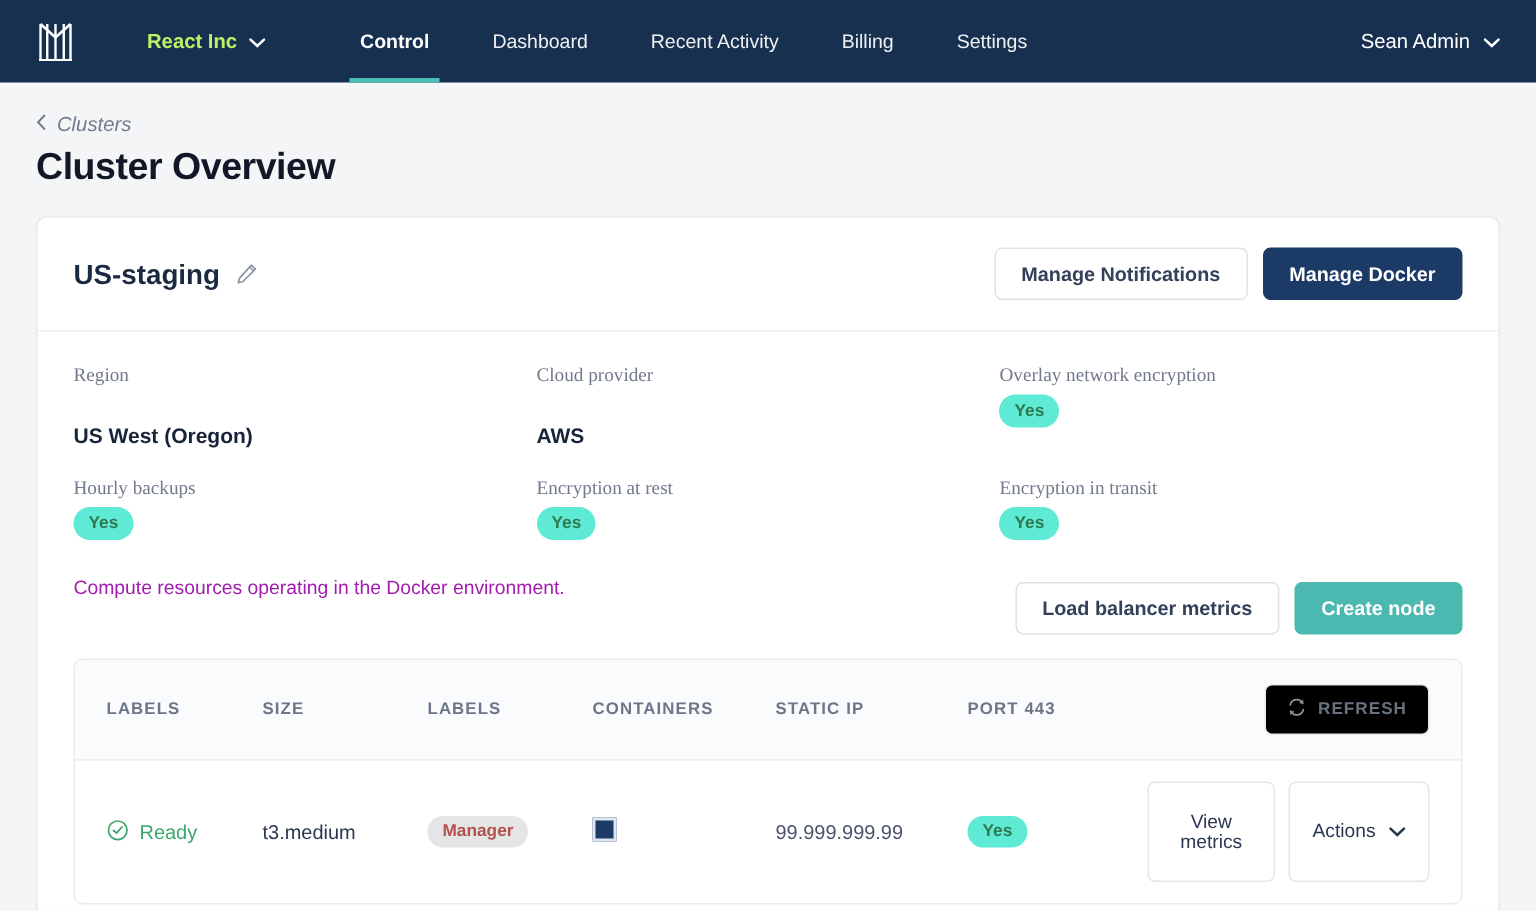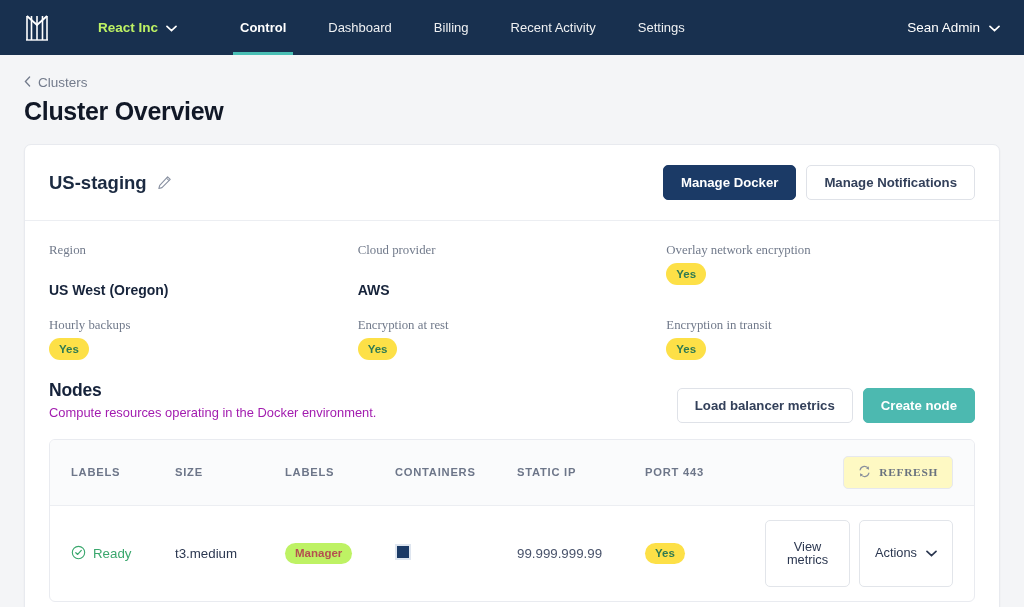--- a/index.html
+++ b/index.html
@@ -58,20 +58,21 @@
   .caret { display: inline-block; }
 
   
   .page { padding: 20px 24px 0 24px; }
   .breadcrumb {
     display: flex; align-items: flex-start; gap: 7px;
     color: #737b8c; font-size: 13.5px;
     margin-bottom: 7px;
     cursor: pointer;
     width: fit-content;
+    font-style: italic;
   }
   .page-title {
     font-size: 25px; font-weight: 700; color: #111827;
     letter-spacing: -.3px;
     margin-bottom: 18px;
   }
 
   
   .card {
     background: #ffffff;
@@ -127,22 +128,22 @@
   .field-value {
     font-size: 14px; color: #16233a; font-weight: 700; margin-top: 24px;
   }
   .pill {
     display: inline-block;
     font-size: 11.5px; font-weight: 600;
     padding: 3.5px 10px;
     border-radius: 11px;
     line-height: 1.25;
   }
-  .pill-green { background: #fde047; color: #2f7a52; }
-  .pill-red   { background: #bef264; color: #b4514f; }
+  .pill-green { background: #5eead4; color: #2f7a52; }
+  .pill-red   { background: #e5e5e5; color: #b4514f; }
 
   
   .nodes-bar {
     display: flex; align-items: flex-start;
     padding: 12px 24px 16px 24px;
   }
   .nodes-title { font-size: 17.5px; font-weight: 700; color: #15223a; letter-spacing: -.2px;}
   .nodes-sub { font-size: 12.9px; color: #a21caf; margin-top: 4px; }
   .nodes-actions { margin-left: auto; display: flex; gap: 10px; padding-top: 8px; }
 
@@ -174,27 +175,26 @@
   .status-cell { display: flex; align-items: center; gap: 7px; color: #3aa76d; font-weight: 500; }
   .container-square {
     width: 16px; height: 16px;
     background: #1b3a66;
     border: 2px solid #dfe6f0;
     display: inline-block;
   }
   .th-refresh { text-align: right; padding-right: 21px !important; }
   .refresh-btn {
     display: inline-flex; align-items: center; gap: 8px;
-    background: #fef9c3; border: 1px solid #e6e8ee;
+    background: #000000; border: 1px solid #e6e8ee;
     border-radius: 5px;
     padding: 8px 14px;
     font-size: 11.4px; font-weight: 600; letter-spacing: .7px;
     color: #69727f;
     cursor: pointer;
-    font-family: Liberation Serif, serif;
   }
   .row-actions { display: flex; gap: 9px; justify-content: flex-end; padding-right: 21px; }
   .btn-sm {
     font-size: 12.8px; font-weight: 500;
     padding: 20px 15px;
     border-radius: 5px;
     background: #ffffff; color: #2b3750;
     border: 1px solid #e2e5ea;
     cursor: pointer;
     display: inline-flex; align-items: center; gap: 9px;
@@ -225,24 +225,24 @@
   </div>
 
   <div class="nav-links">
     <div class="nav-link active">
       <span>Control</span>
     </div>
     <div class="nav-link">
       <span>Dashboard</span>
     </div>
     <div class="nav-link">
+      <span>Recent Activity</span>
+    </div>
+    <div class="nav-link">
       <span>Billing</span>
-    </div>
-    <div class="nav-link">
-      <span>Recent Activity</span>
     </div>
     <div class="nav-link">
       <span>Settings</span>
     </div>
   </div>
 
   <div class="nav-user">
     <span>Sean Admin</span>
     <span class="caret">
       <svg width="11" height="7" viewBox="0 0 11 7">
@@ -271,22 +271,22 @@
       <div class="cluster-name">
         <span>US-staging</span>
         <span style="cursor:pointer;display:inline-flex;">
           <svg width="15" height="15" viewBox="0 0 16 16">
             <path d="M11.3 1.9 L14.1 4.7 L5.3 13.5 L2 14.4 L2.9 11.1 Z" fill="none" stroke="#8b93a3" stroke-width="1.2" stroke-linejoin="round"></path>
             <path d="M10 3.2 L12.8 6" stroke="#8b93a3" stroke-width="1.1"></path>
           </svg>
         </span>
       </div>
       <div class="header-actions">
+        <button class="btn btn-outline">Manage Notifications</button>
         <button class="btn btn-navy">Manage Docker</button>
-        <button class="btn btn-outline">Manage Notifications</button>
       </div>
     </div>
 
     <div class="details">
 
       <div>
         <div class="field-label">Region</div>
         <div class="field-value">US West (Oregon)</div>
       </div>
 
@@ -312,21 +312,20 @@
 
       <div>
         <div class="field-label">Encryption in transit</div>
         <span class="pill pill-green">Yes</span>
       </div>
 
     </div>
 
     <div class="nodes-bar">
       <div>
-        <div class="nodes-title">Nodes</div>
         <div class="nodes-sub">Compute resources operating in the Docker environment.</div>
       </div>
       <div class="nodes-actions">
         <button class="btn btn-outline">Load balancer metrics</button>
         <button class="btn btn-teal">Create node</button>
       </div>
     </div>
 
     <div class="table-wrap">
       <table>

